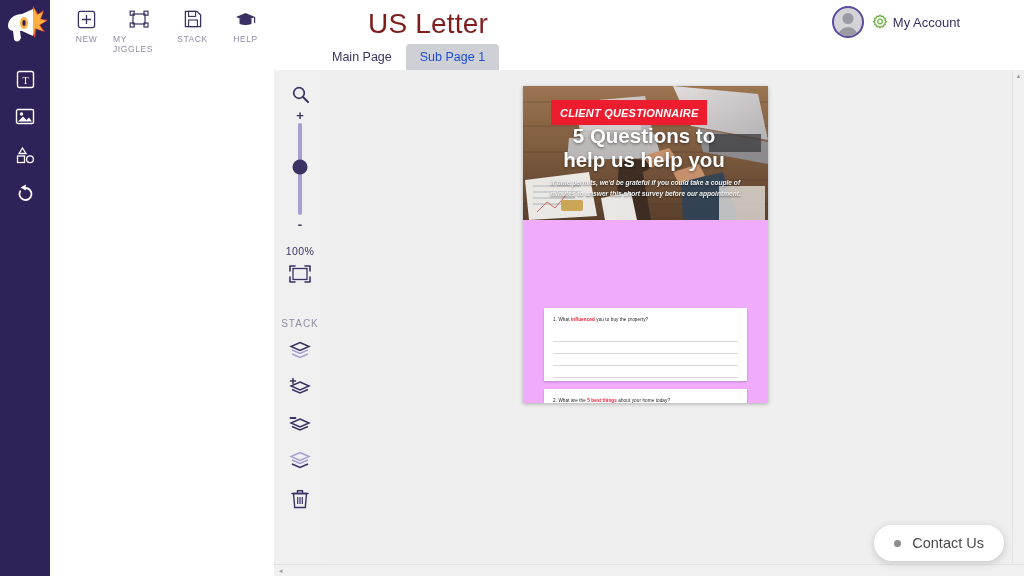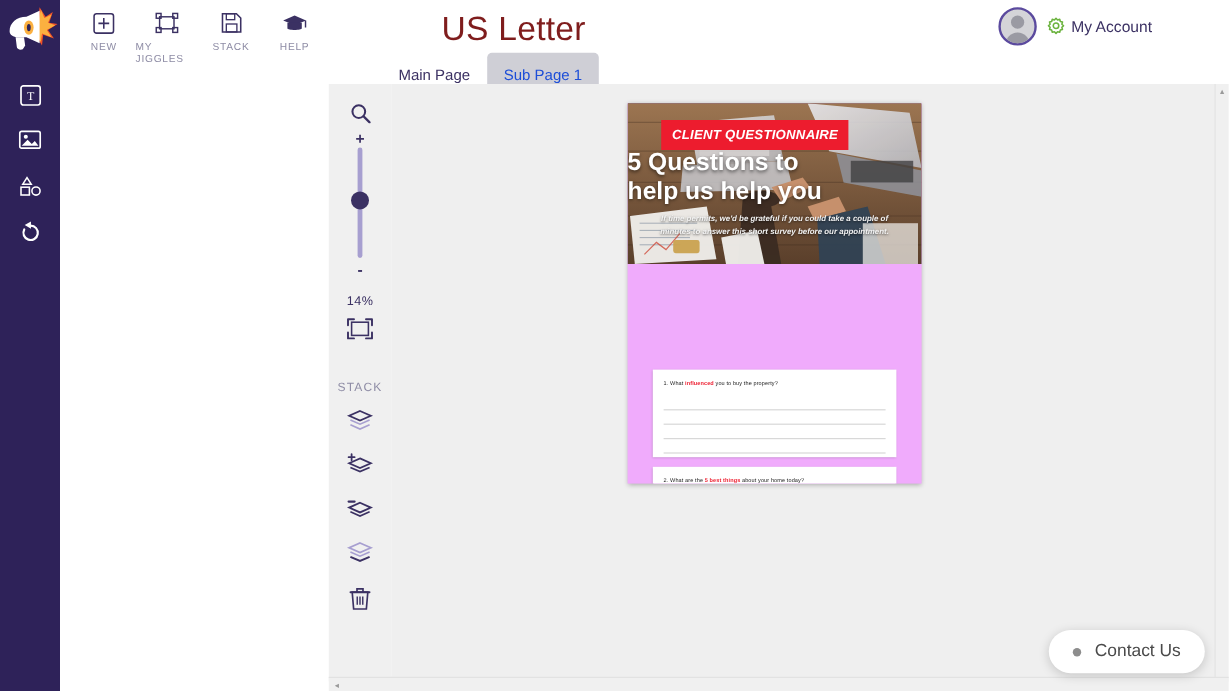--- a/index.html
+++ b/index.html
@@ -86,21 +86,21 @@
   .gear-ic { margin-left: 8px; display: flex; }
   .acct-label { margin-left: 5px; font-size: 13px; color: #3b3163; }
 
   
   .tabs {
     position: absolute; left: 318px; top: 44px;
     display: flex; align-items: flex-end;
   }
   .tab {
     height: 26px; padding: 0 14px;
-    display: flex; align-items: flex-end;
+    display: flex; align-items: center;
     font-size: 12.5px;
     border-radius: 4px 4px 0 0;
     cursor: pointer;
   }
   .tab.active { background: #ffffff; color: #3b3163; }
   .tab.inactive { background: #cfcfd6; color: #1d4ed8; }
 
   
   .left-blank {
     position: absolute; left: 50px; top: 70px;
@@ -176,21 +176,21 @@
     background: #ed1c2e; padding: 3px 9px 4px 9px;
     z-index: 4;
   }
   .p-banner span {
     font-size: 11px; font-weight: bold; font-style: italic;
     color: #fff; letter-spacing: .2px;
     white-space: nowrap;
   }
   .p-head {
     position: absolute; left: 0; top: 38px; width: 242px;
-    z-index: 4;
+    text-align: center; z-index: 4;
     color: #fff; font-size: 20.5px; font-weight: bold;
     line-height: 24px;
     text-shadow: 0 1px 3px rgba(0,0,0,.5);
   }
   .p-sub {
     position: absolute; left: 22px; top: 92px; width: 201px;
     z-index: 4;
     color: #f2f2f2; font-size: 6.6px; font-style: italic; font-weight: bold;
     line-height: 10.5px; text-align: center;
     text-shadow: 0 1px 2px rgba(0,0,0,.6);
@@ -366,21 +366,21 @@
       <svg width="17" height="17" viewBox="0 0 17 17">
         <circle cx="7" cy="7" r="5.3" fill="none" stroke="#3b3163" stroke-width="1.7"></circle>
         <path d="M11 11 L16 16" stroke="#3b3163" stroke-width="1.9" stroke-linecap="round"></path>
       </svg>
     </div>
     <div class="pm" style="margin-top:8px">+</div>
     <div class="zoom-track">
       <div class="zoom-knob"></div>
     </div>
     <div class="pm" style="margin-top:2px">-</div>
-    <div class="pct" style="margin-top:16px">14%</div>
+    <div class="pct" style="margin-top:16px">100%</div>
     <div class="tp-icon" style="margin-top:7px">
       <svg width="24" height="20" viewBox="0 0 24 20">
         <rect x="5" y="4.5" width="14" height="11" fill="none" stroke="#3b3163" stroke-width="1.3"></rect>
         <path d="M2 2 L2 7 M2 2 L7 2 M22 2 L22 7 M22 2 L17 2
                  M2 18 L2 13 M2 18 L7 18 M22 18 L22 13 M22 18 L17 18" stroke="#3b3163" stroke-width="1.6" stroke-linecap="round"></path>
       </svg>
     </div>
 
     <div class="stack-label" style="margin-top:34px">STACK</div>
 

